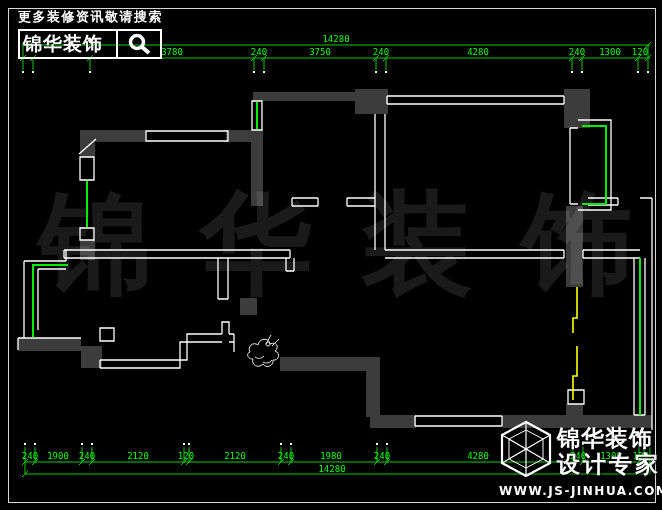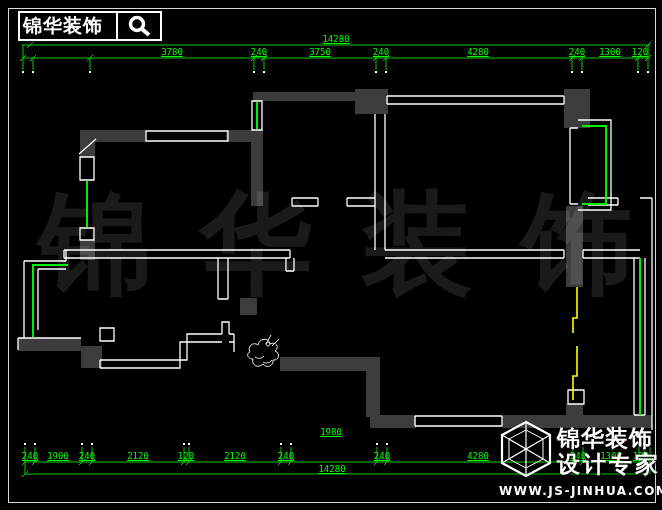--- a/index.html
+++ b/index.html
@@ -10,21 +10,21 @@
   .wallfill{fill:var(--wall-fill,#3c3c3c);}
   .wline{stroke:var(--wall-line,#fff);stroke-width:1.3;fill:none;}
   .win{stroke:var(--window,#00ee00);stroke-width:2;fill:none;}
   .ydoor{stroke:var(--sliding-door,#ff0);stroke-width:1.6;fill:none;}
   .dimline{stroke:var(--dim-line,#00cc00);stroke-width:1;fill:none;}
   .dimdot{stroke:var(--wall-line,#fff);stroke-width:1.8;fill:none;}
   .doodle{stroke:#e8e8e8;stroke-width:1;fill:none;}
   .wm{fill:var(--watermark,rgba(255,255,255,.1));font-size:112px;font-weight:bold;
       font-family:"DejaVu Serif","DejaVu Sans",serif;}
   .dim{position:absolute;transform:translateX(-50%);color:var(--dim-text,#0f0);
-       font:9px "DejaVu Sans Mono",monospace;white-space:nowrap;line-height:10px;text-decoration:underline;}
+       font:9px "DejaVu Sans Mono",monospace;white-space:nowrap;line-height:10px;}
   .logo-top{position:absolute;left:18px;top:8px;color:#fff;}
   .hint{font-size:13px;font-weight:bold;letter-spacing:1.5px;white-space:nowrap;}
   .logo-box{margin-top:3px;width:140px;height:26px;border:2px solid #fff;
             display:flex;align-items:center;}
   .logo-brand{font-size:19px;font-weight:bold;letter-spacing:1px;padding:0 3px;flex:1;
               white-space:nowrap;}
   .logo-mag{width:42px;height:26px;border-left:2px solid #fff;display:flex;
             align-items:center;justify-content:center;}
   .logo-bottom{position:absolute;left:499px;top:420px;width:160px;color:#fff;}
   .lb-row{display:flex;align-items:center;}
@@ -139,31 +139,32 @@
       <span class="dim" style="left: 577px; top: 47px;">240</span>
       <span class="dim" style="left: 610px; top: 47px;">1300</span>
       <span class="dim" style="left: 640px; top: 47px;">120</span>
       <span class="dim" style="left: 30px; top: 451px;">240</span>
       <span class="dim" style="left: 58px; top: 451px;">1900</span>
       <span class="dim" style="left: 87px; top: 451px;">240</span>
       <span class="dim" style="left: 138px; top: 451px;">2120</span>
       <span class="dim" style="left: 186px; top: 451px;">120</span>
       <span class="dim" style="left: 235px; top: 451px;">2120</span>
       <span class="dim" style="left: 286px; top: 451px;">240</span>
-      <span class="dim" style="left: 331px; top: 427px;">1980</span>
+      <span class="dim" style="left: 331px; top: 451px;">1980</span>
       <span class="dim" style="left: 382px; top: 451px;">240</span>
       <span class="dim" style="left: 478px; top: 451px;">4280</span>
       <span class="dim" style="left: 578px; top: 451px;">240</span>
       <span class="dim" style="left: 611px; top: 451px;">1300</span>
       <span class="dim" style="left: 641px; top: 451px;">120</span>
       <span class="dim" style="left: 336px; top: 34px;">14280</span>
       <span class="dim" style="left: 332px; top: 464px;">14280</span>
     </div>
 
   <div class="logo-top">
+    <div class="hint">更多装修资讯敬请搜索</div>
     <div class="logo-box">
       <span class="logo-brand">锦华装饰</span>
       <span class="logo-mag">
         <svg width="30" height="24" viewBox="0 0 30 24">
           <circle cx="13" cy="10" r="6.5" stroke="#fff" stroke-width="3.5" fill="none"></circle>
           <line x1="18" y1="15" x2="25" y2="21" stroke="#fff" stroke-width="4"></line>
         </svg>
       </span>
     </div>
   </div>

